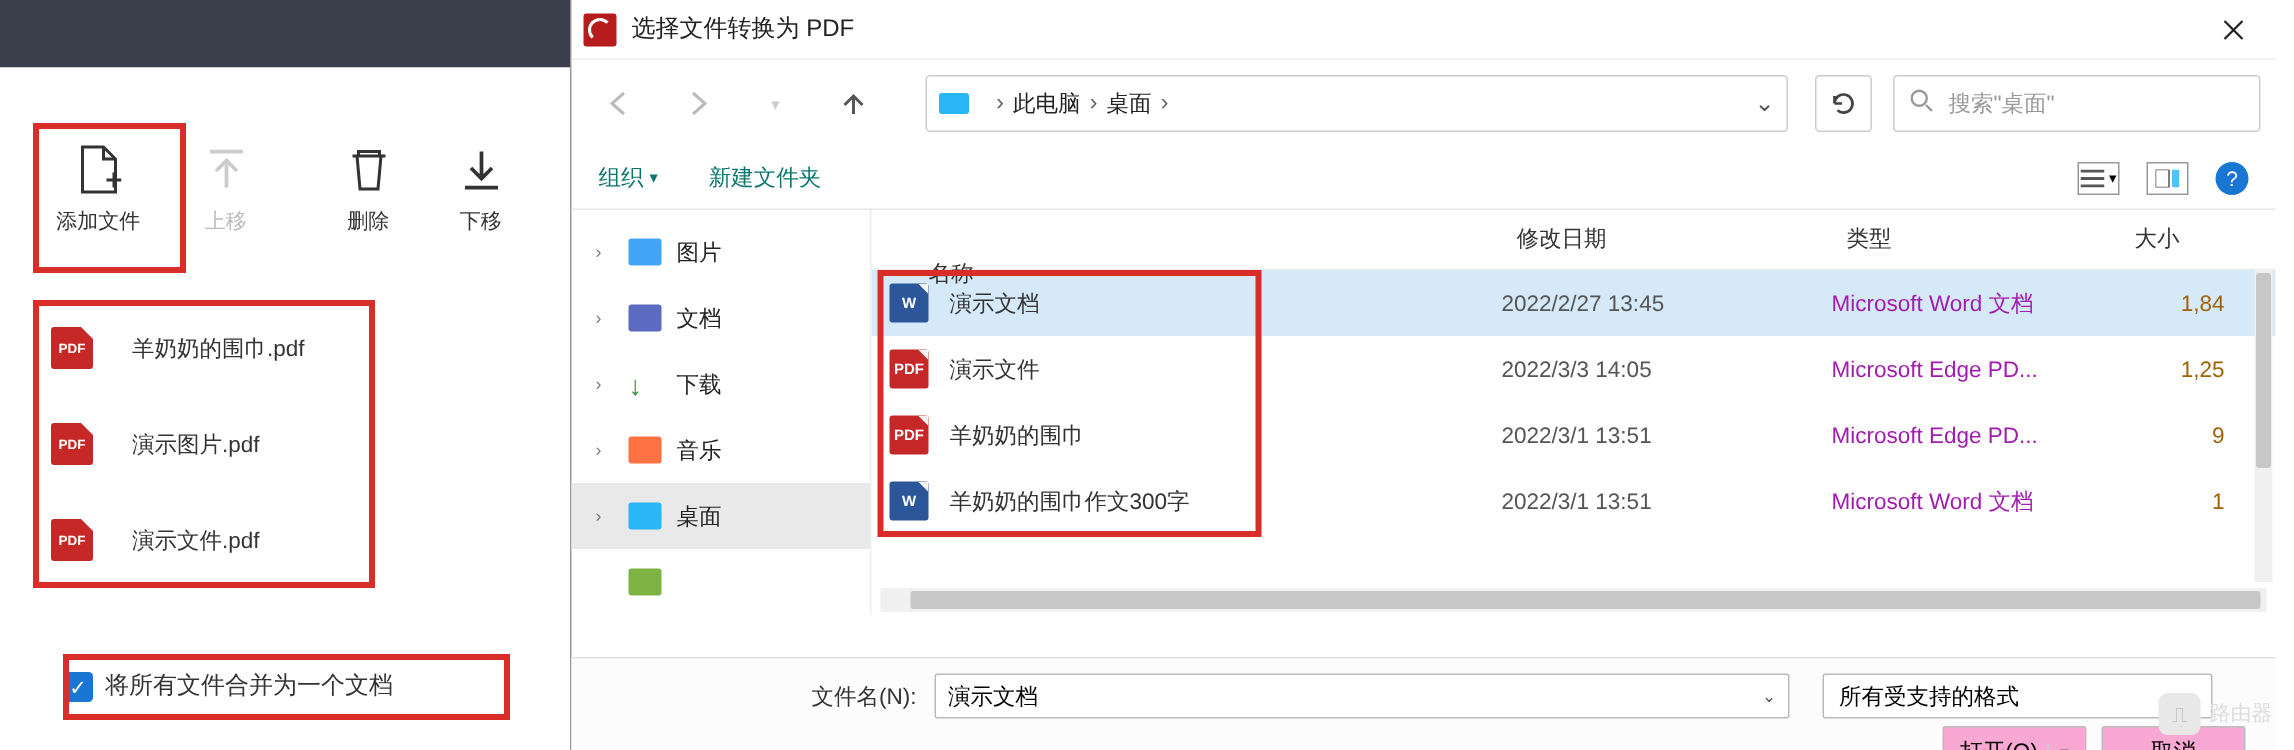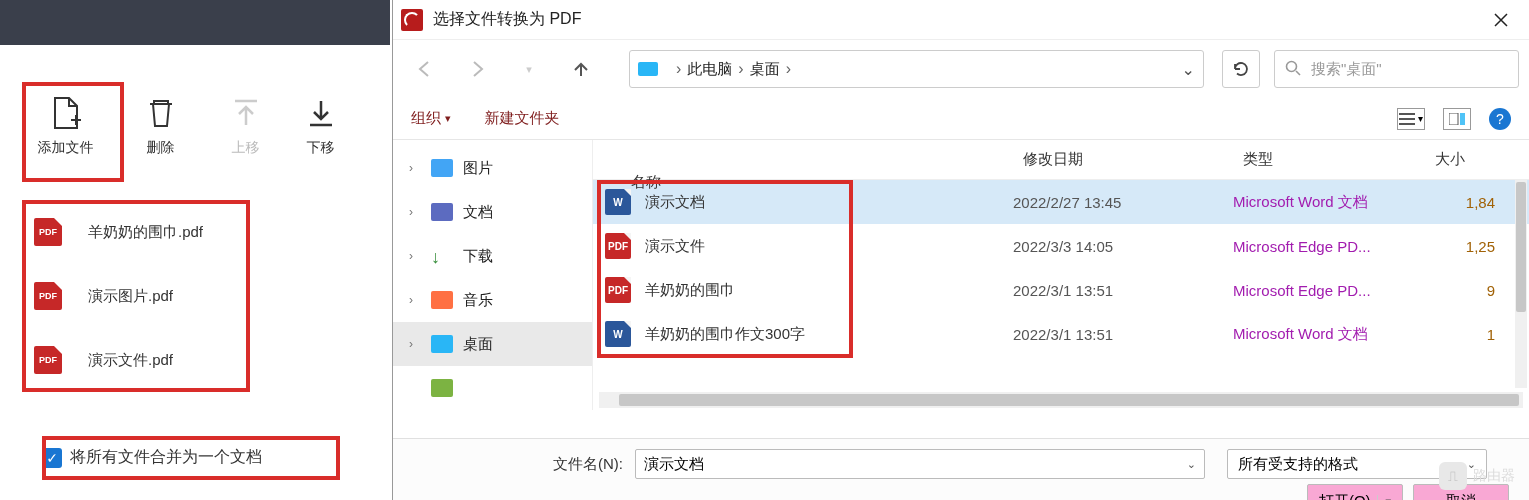--- a/index.html
+++ b/index.html
@@ -24,41 +24,41 @@
   .file-item { display: flex; align-items: center; height: 64px; padding-left: 12px; font-size: 15px; color: #333; }
   .file-item .pdf-ico { width: 28px; height: 28px; background: #c62828; border-radius: 2px; margin-right: 26px; display:flex; align-items:center; justify-content:center; color:#fff; font-size:9px; font-weight:bold; position:relative; }
   .file-item .pdf-ico::after { content:''; position:absolute; top:0; right:0; width:8px; height:8px; background:#fff; clip-path: polygon(100% 0, 0 0, 100% 100%); }
   .red-box-list { position: absolute; left: 22px; top: 200px; width: 228px; height: 192px; border: 4px solid #d92d2a; }
   
   .merge-row { position: absolute; left: 42px; bottom: 32px; display:flex; align-items:center; font-size: 16px; color:#333; }
   .merge-row .cb-wrap { width: 20px; height:20px; background:#1976d2; border-radius:3px; margin-right:8px; display:flex; align-items:center; justify-content:center; color:#fff; font-size:14px; }
   .red-box-merge { position: absolute; left: 42px; bottom: 20px; width: 298px; height: 44px; border: 4px solid #d92d2a; }
 
   
-  .dialog { position: absolute; left: 392px; top: 0; width: 1137px; height: 500px; background: #fff; border-left: 1px solid #999; }
+  .dialog { position: absolute; left: 380px; top: 0; width: 1137px; height: 500px; background: #fff; border-left: 1px solid #999; }
   .dlg-title { display:flex; align-items:center; height: 40px; padding: 0 8px; border-bottom: 1px solid #eee; }
   .dlg-title .app-ico { width: 22px; height:22px; background:#b71c1c; border-radius:2px; margin-right: 10px; display:flex; align-items:center; justify-content:center; }
   .dlg-title .app-ico::before { content:''; width:12px; height:12px; border:2px solid #fff; border-right-color:transparent; border-bottom-color:transparent; border-radius:50%; display:block; }
   .dlg-title .ttl { font-size: 16px; color:#222; }
   .dlg-title .close { margin-left:auto; width:40px; height:40px; display:flex; align-items:center; justify-content:center; font-size:18px; }
   
   .nav-row { display:flex; align-items:center; height: 58px; padding: 0 10px; gap: 8px; }
   .nav-btn { width: 44px; height:44px; display:flex; align-items:center; justify-content:center; color:#666; font-size:18px; }
   .nav-btn.disabled { color:#ccc; }
   .path-box { flex:1; display:flex; align-items:center; border:1px solid #ccc; border-radius:3px; height:38px; padding: 0 8px; margin-left: 18px; margin-right: 10px; background:#fff; }
   .path-box .disk-ico { width:20px; height:14px; background:#29b6f6; border-radius:2px; margin-right: 12px; }
   .path-box .crumb { font-size:15px; color:#222; }
   .path-box .sep { margin: 0 6px; color:#666; }
   .path-box .dd { margin-left:auto; color:#555; }
   .refresh-btn { width:38px; height:38px; border:1px solid #ccc; border-radius:3px; display:flex; align-items:center; justify-content:center; color:#444; }
   .search-box { width:245px; height:38px; border:1px solid #ccc; border-radius:3px; display:flex; align-items:center; padding:0 10px; color:#999; font-size:15px; margin-left:6px; }
   .search-box .s-ico { margin-right:10px; }
   
   .cmd-row { display:flex; align-items:center; height: 42px; padding: 0 18px; border-bottom:1px solid #e6e6e6; }
-  .cmd-row .lnk { color:#7f1d1d; font-size:15px; margin-right: 34px; display:flex; align-items:center; gap:4px; }
+  .cmd-row .lnk { color:#0f766e; font-size:15px; margin-right: 34px; display:flex; align-items:center; gap:4px; }
   .cmd-row .right-icons { margin-left:auto; display:flex; align-items:center; gap: 18px; }
   .cmd-row .vw { width:28px; height:22px; border:1px solid #999; display:flex; align-items:center; justify-content:center; }
   .cmd-row .help-ico { width:22px; height:22px; border-radius:50%; background:#1976d2; color:#fff; display:flex; align-items:center; justify-content:center; font-size:14px; }
 
   .body-row { display:flex; height: calc(100% - 40px - 58px - 42px - 90px); }
   .sidebar { width: 200px; border-right:1px solid #eee; padding-top: 6px; }
   .sb-item { display:flex; align-items:center; height:44px; padding-left: 16px; font-size:15px; color:#222; }
   .sb-item .exp { width:14px; color:#777; margin-right: 8px; font-size:12px; }
   .sb-item .glyph { width:22px; height:18px; margin-right: 10px; border-radius:2px; }
   .sb-item.sel { background:#e9e9e9; }
@@ -118,35 +118,35 @@
     <div class="tool-btn add">
       <span class="ico">
         <svg width="30" height="34" viewBox="0 0 30 34">
             <path d="M4 2h14l8 8v22H4z" fill="none" stroke="#333" stroke-width="2"></path>
             <path d="M18 2v8h8" fill="none" stroke="#333" stroke-width="2"></path>
             <path d="M20 24h10M25 19v10" stroke="#333" stroke-width="2"></path>
           </svg>
       </span>
       <span>添加文件</span>
     </div>
+    <div class="tool-btn up disabled">
+      <span class="ico">
+        <svg width="26" height="28" viewBox="0 0 26 28">
+            <path d="M2 2h22M13 26V8M6 15l7-7 7 7" fill="none" stroke="#ccc" stroke-width="2.5"></path>
+          </svg>
+      </span>
+      <span>上移</span>
+    </div>
     <div class="tool-btn del">
       <span class="ico">
         <svg width="26" height="30" viewBox="0 0 26 30">
             <path d="M2 6h22M6 6V3h14v3M5 6l2 22h12l2-22" fill="none" stroke="#333" stroke-width="2"></path>
           </svg>
       </span>
       <span>删除</span>
-    </div>
-    <div class="tool-btn up disabled">
-      <span class="ico">
-        <svg width="26" height="28" viewBox="0 0 26 28">
-            <path d="M2 2h22M13 26V8M6 15l7-7 7 7" fill="none" stroke="#ccc" stroke-width="2.5"></path>
-          </svg>
-      </span>
-      <span>上移</span>
     </div>
     <div class="tool-btn down">
       <span class="ico">
         <svg width="26" height="28" viewBox="0 0 26 28">
             <path d="M2 26h22M13 2v18M6 13l7 7 7-7" fill="none" stroke="#333" stroke-width="2.5"></path>
           </svg>
       </span>
       <span>下移</span>
     </div>
   </div>

